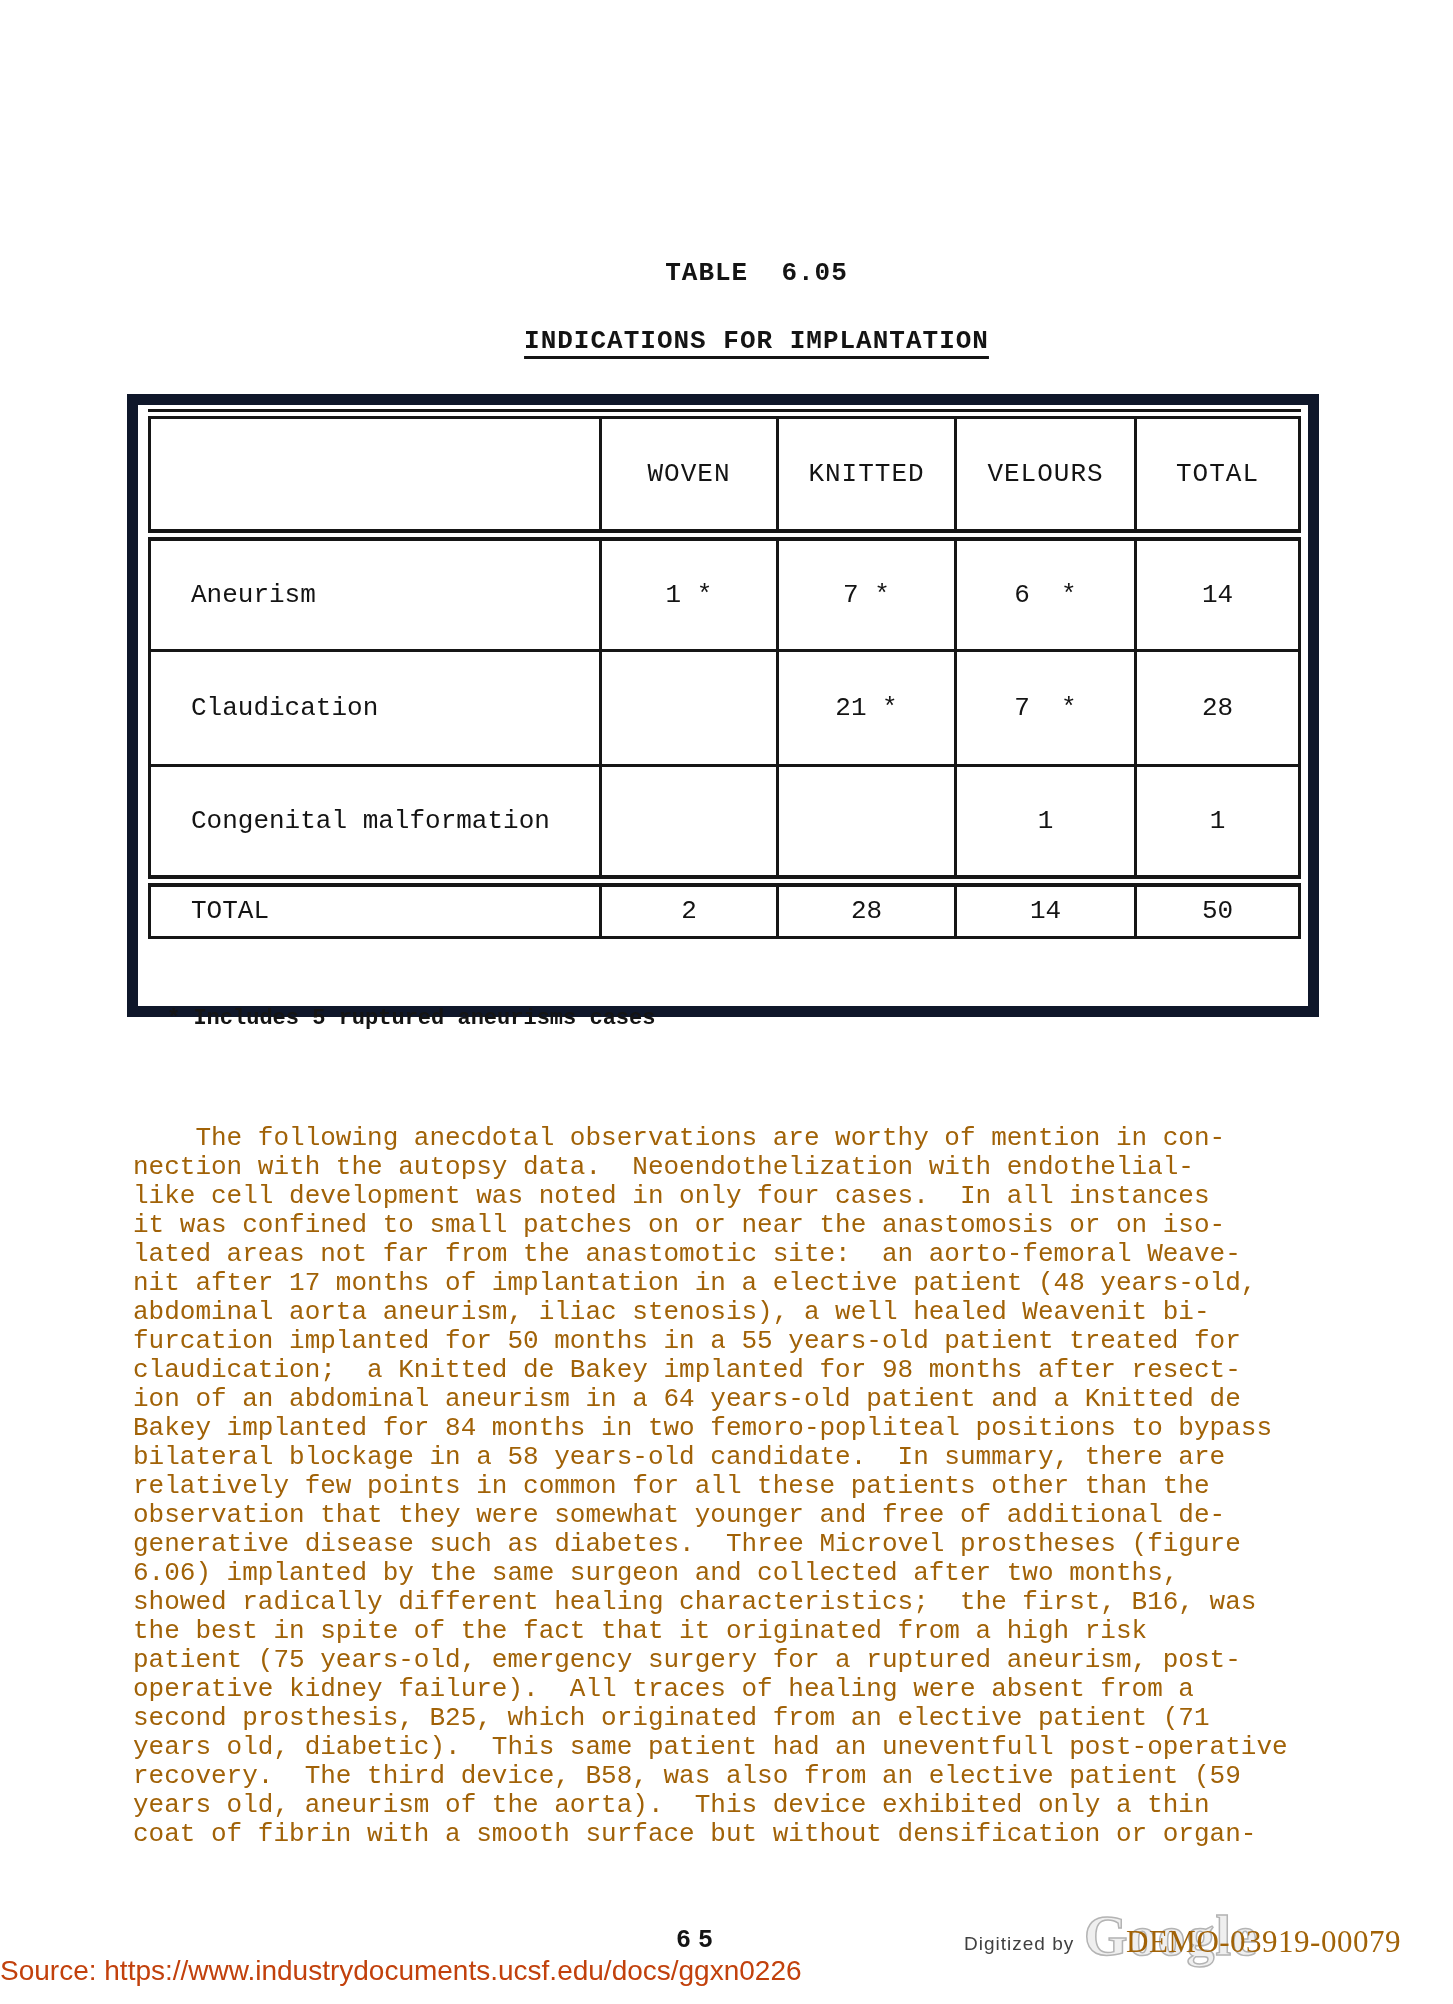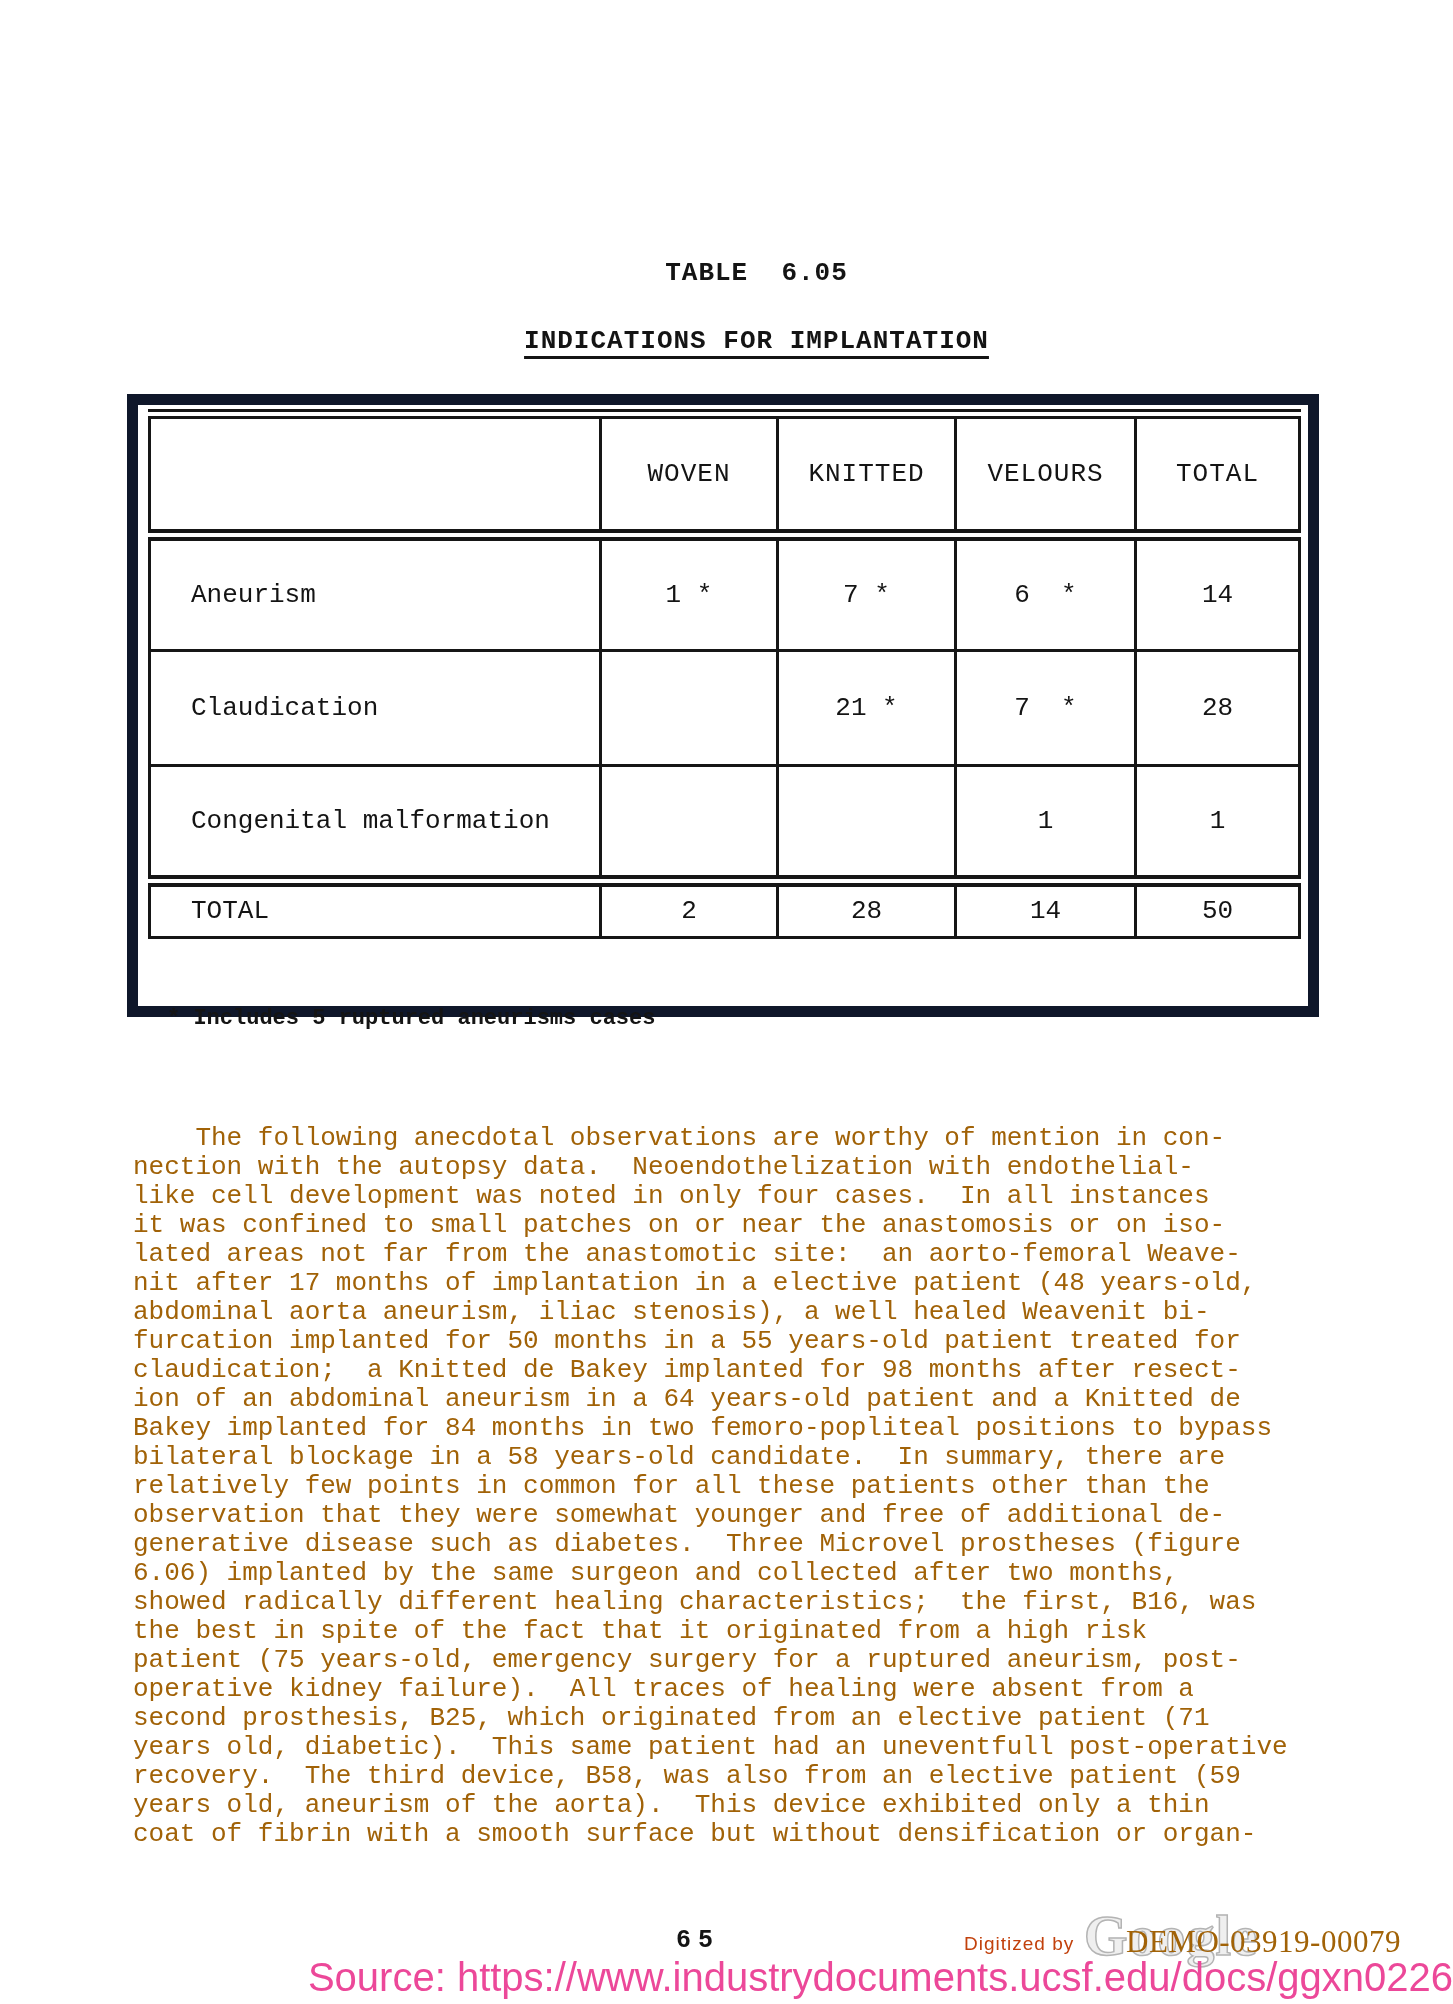--- a/index.html
+++ b/index.html
@@ -65,42 +65,42 @@
     font-family:inherit; font-size:26px; line-height:29px;
     white-space:pre; color:#a16207;
   }
   .page-number {
     position:absolute; left:676px; top:1926px;
     font-size:25px; font-weight:bold; letter-spacing:7px;
   }
   .digitized {
     position:absolute; left:964px; top:1933px;
     font-family:"Liberation Sans","DejaVu Sans",sans-serif;
-    font-size:19px; color:#c2410c; letter-spacing:1px;
+    font-size:19px; color:#404040; letter-spacing:1px;
   }
   .google-wm {
     position:absolute; left:1084px; top:1904px;
     font-family:"Liberation Serif","DejaVu Serif",serif;
     font-size:56px; font-weight:bold;
     color:rgba(225,225,225,0.55);
     -webkit-text-stroke:1.5px #b4b4b4;
     letter-spacing:1px;
     z-index:1;
   }
   .demo-stamp {
     position:absolute; left:1126px; top:1924px;
     font-family:"Liberation Serif","DejaVu Serif",serif;
     font-size:31px; color:#a16207; letter-spacing:0.5px;
     z-index:2;
   }
   .source-line {
     position:absolute; left:0; top:1955px; width:100%;
-    text-align:right;
+    text-align:left;
     font-family:"Liberation Sans","DejaVu Sans",sans-serif;
-    font-size:40px; color:#ec4899;
+    font-size:28px; color:#c2410c;
     z-index:3;
   }
 </style>
 </head>
 <body>
 
 <div class="page">
 
   <div class="doc-title">TABLE  6.05</div>
 

